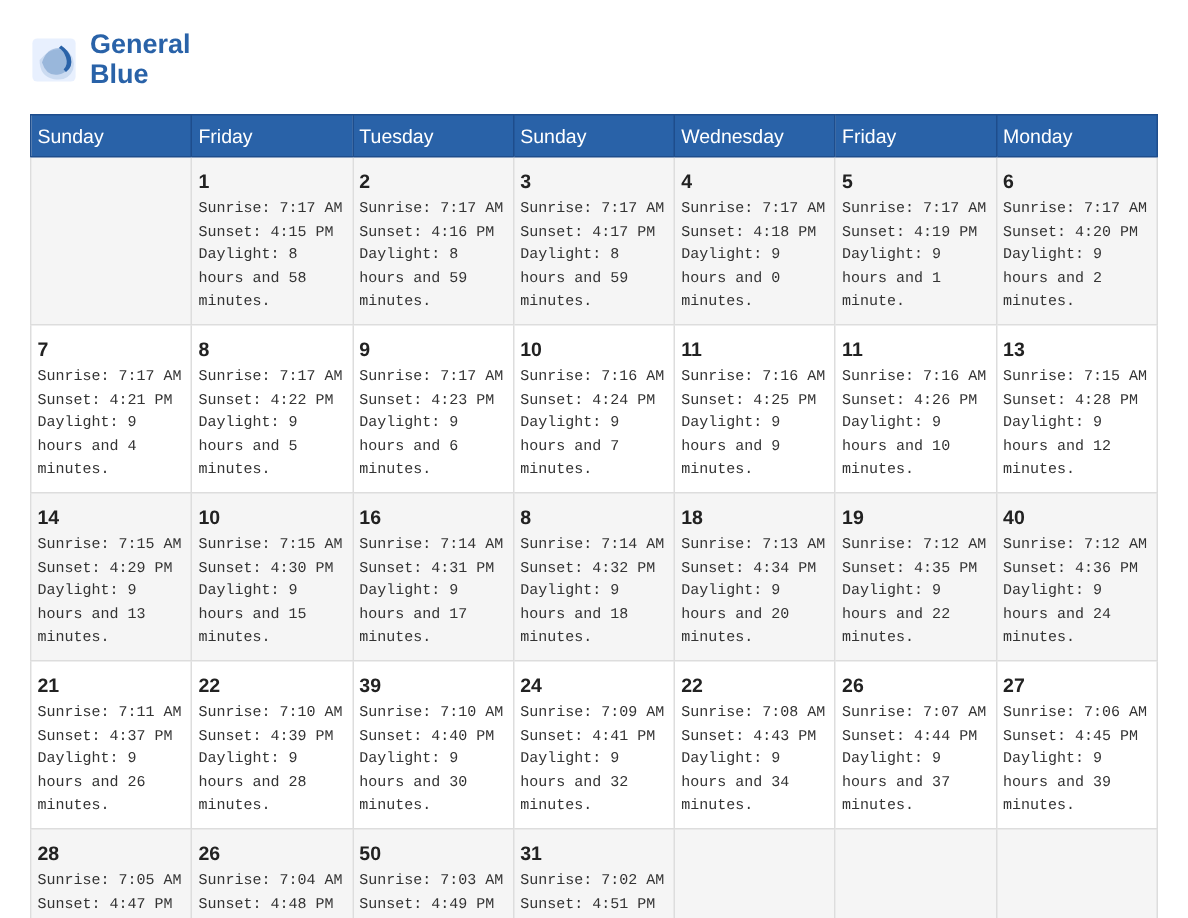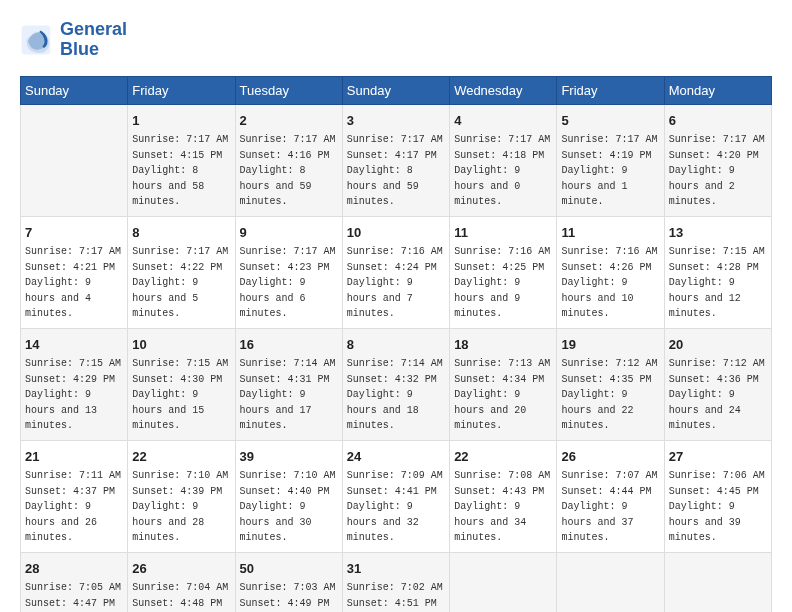--- a/index.html
+++ b/index.html
@@ -200,21 +200,21 @@
         </td>
         <td>
           <span class="day-number">18</span>
           <div class="day-info">Sunrise: 7:13 AM<br>Sunset: 4:34 PM<br>Daylight: 9 hours and 20 minutes.</div>
         </td>
         <td>
           <span class="day-number">19</span>
           <div class="day-info">Sunrise: 7:12 AM<br>Sunset: 4:35 PM<br>Daylight: 9 hours and 22 minutes.</div>
         </td>
         <td>
-          <span class="day-number">20</span>
+          <span class="day-number">40</span>
           <div class="day-info">Sunrise: 7:12 AM<br>Sunset: 4:36 PM<br>Daylight: 9 hours and 24 minutes.</div>
         </td>
       </tr>
       <tr>
         <td>
           <span class="day-number">21</span>
           <div class="day-info">Sunrise: 7:11 AM<br>Sunset: 4:37 PM<br>Daylight: 9 hours and 26 minutes.</div>
         </td>
         <td>
           <span class="day-number">22</span>

